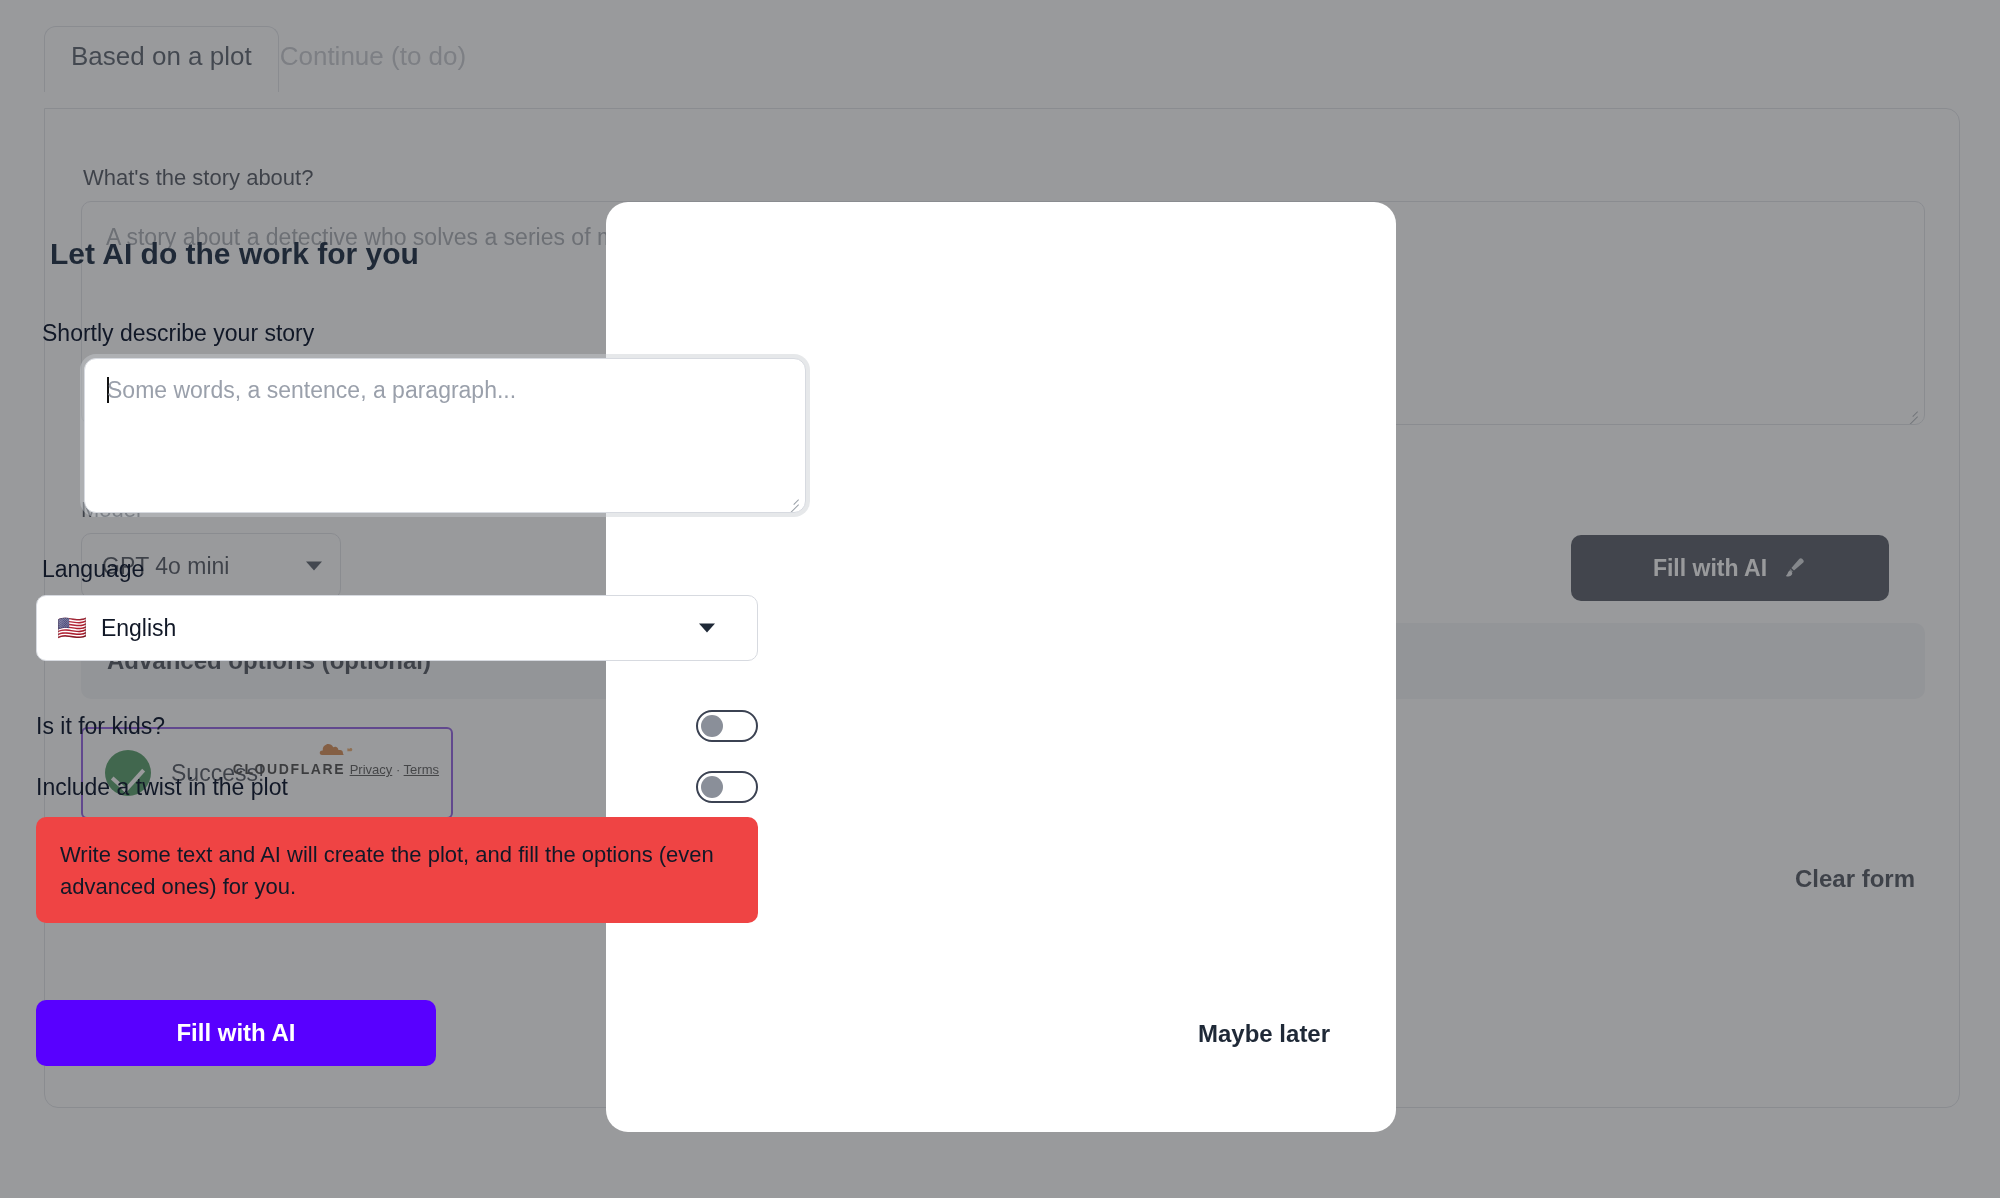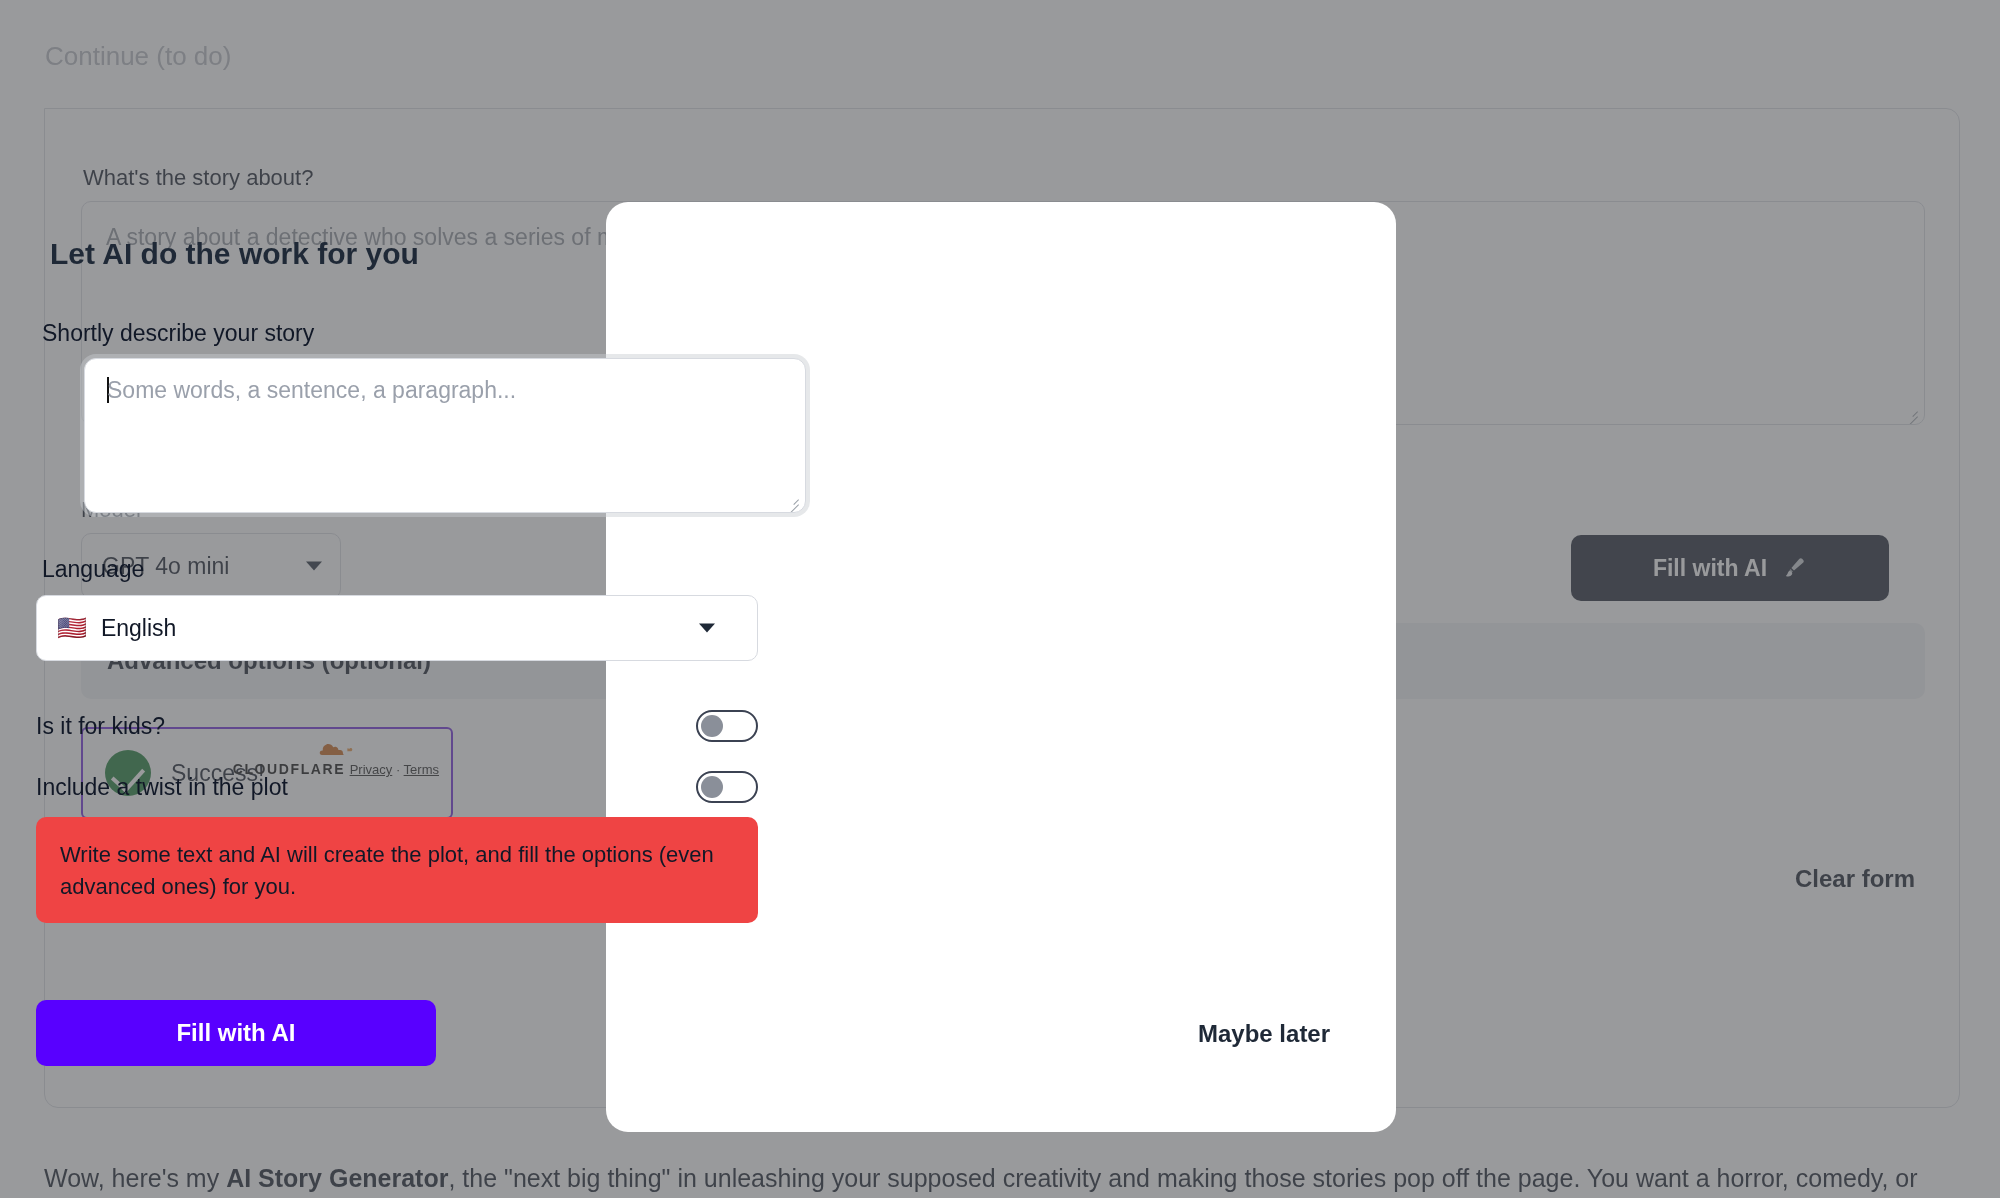--- a/index.html
+++ b/index.html
@@ -255,20 +255,23 @@
     font-size: 24px; font-weight: bold; color: #1f2937;
     background: none; border: none; cursor: pointer;
   }
 </style>
 </head>
 <body>
 
 <div id="page">
 
   <div class="tabs">
+    <div class="tab">
+      <span>Based on a plot</span>
+    </div>
     <div class="tab inactive">
       <span>Continue (to do)</span>
     </div>
   </div>
 
   <div class="card">
 
     <div class="field-label story-label">What's the story about?</div>
 
     <div class="big-textarea">
@@ -326,23 +329,20 @@
           <span>·</span>
           <a href="#">Terms</a>
         </span>
       </span>
     </div>
 
     <button class="generate-btn">Generate story</button>
     <button class="clear-form">Clear form</button>
   </div>
 
-  <div class="bottom-text">
-    <span>Wow, here's my </span><b>AI Story Generator</b><span>, the "next big thing" in unleashing your supposed creativity and making those stories pop off the page. You want a horror, comedy, or</span>
-  </div>
 </div>
 
 <div id="overlay"></div>
 
 <div id="modal"></div>
 
 <div style="position:absolute; z-index:70; inset:0; pointer-events:none;">
   <div style="pointer-events:auto;">
     <div class="modal-title">Let AI do the work for you</div>
 

